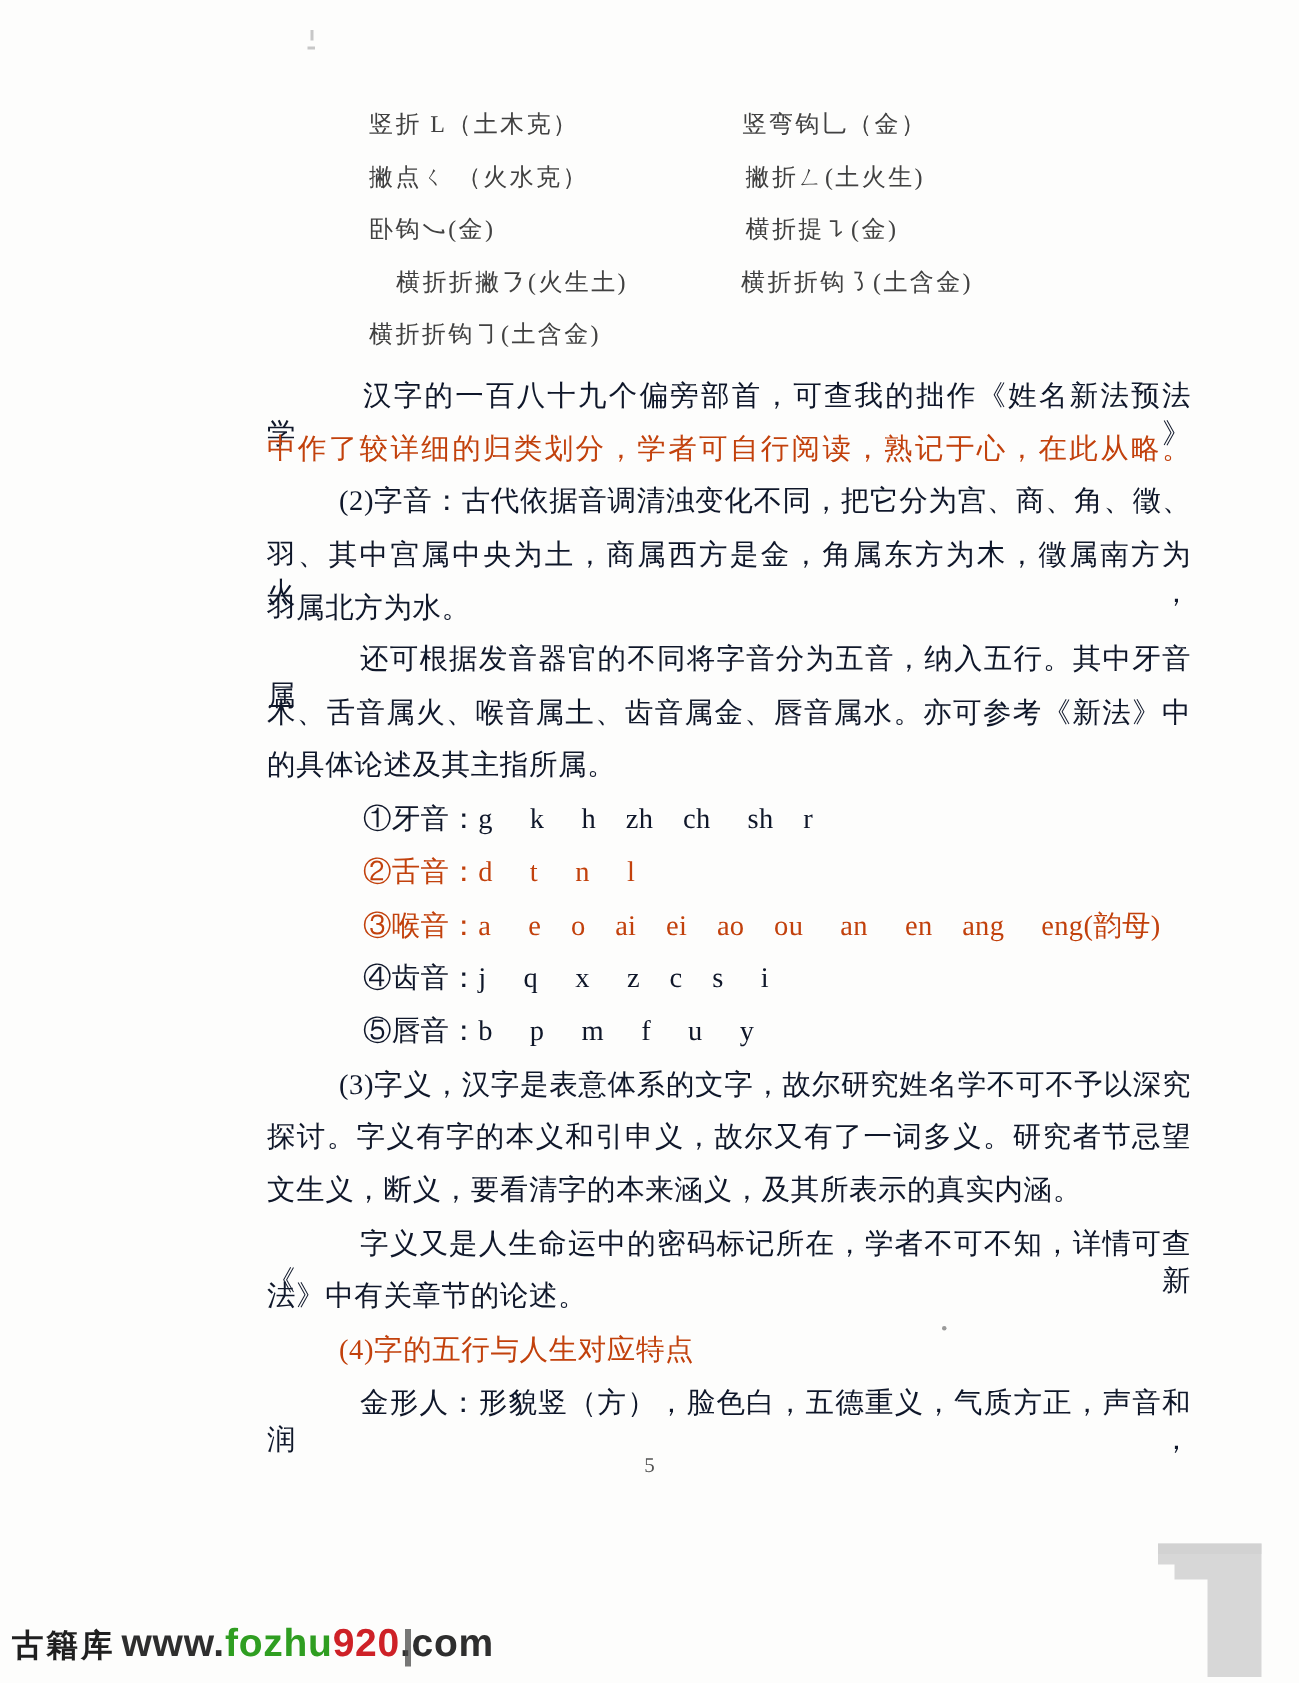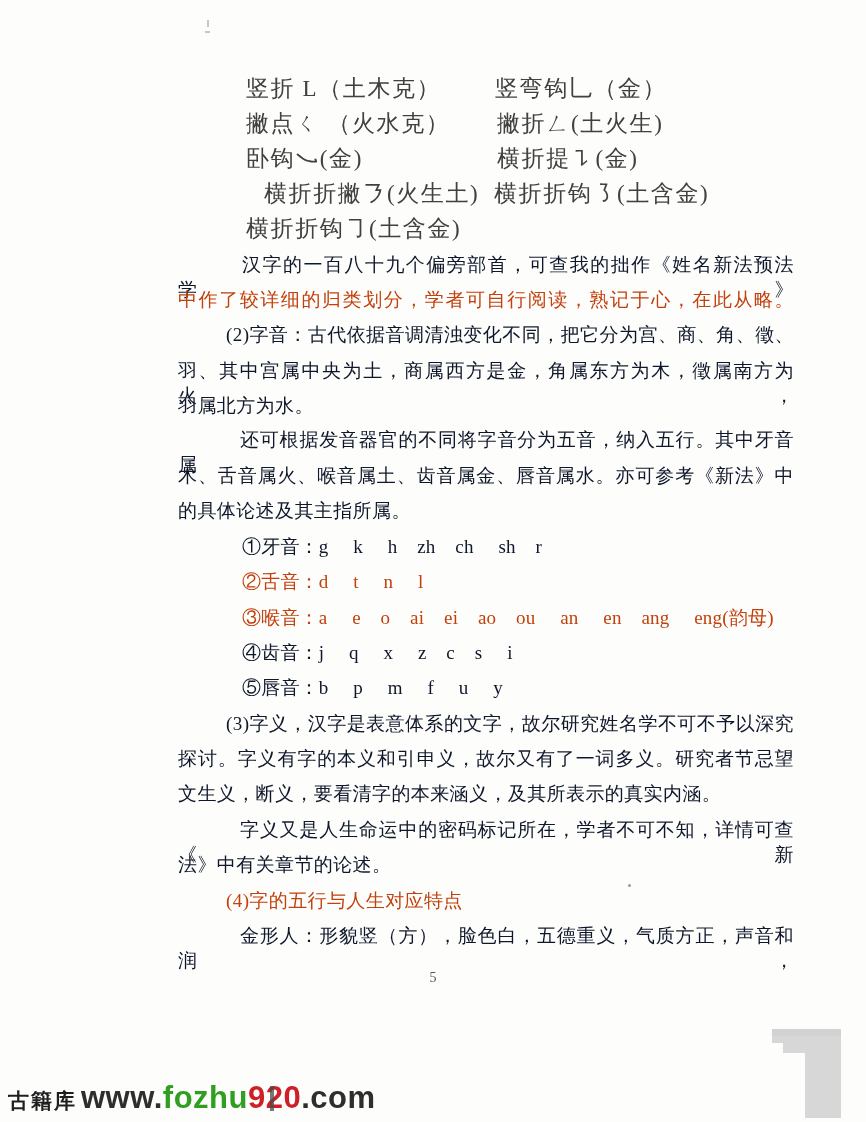--- a/index.html
+++ b/index.html
@@ -10,33 +10,33 @@
   
   .ln{position:absolute;left:178px;width:616px;
       font-family:"Liberation Serif",serif;font-size:19px;line-height:1.3;
       color:#0f172a;letter-spacing:.4px;white-space:pre-wrap;}
   .j{text-align:justify;text-align-last:justify;}
   .pre{white-space:pre;letter-spacing:.2px;}
   .faded{color:#c2410c;}
 
   
   .stroke{position:absolute;font-family:"Liberation Serif",serif;
-      font-size:23px;color:#414141;letter-spacing:1.6px;white-space:pre;}
+      font-size:16px;color:#414141;letter-spacing:1.6px;white-space:pre;}
 
   
   .pagenum{position:absolute;left:0;width:866px;text-align:center;
       font-size:14px;color:#555;}
 
   
   .footer{position:absolute;left:8px;top:1080px;display:flex;
       align-items:baseline;gap:4px;}
   .brand{font-family:"Liberation Sans",sans-serif;font-weight:bold;
       font-size:21px;color:#1f1f1f;letter-spacing:2px;}
   .url{font-family:"Liberation Sans",sans-serif;font-weight:bold;
-      font-size:31px;letter-spacing:.5px;color:#2e2e2e;}
+      font-size:26px;letter-spacing:.5px;color:#2e2e2e;}
   .url .green{color:#2f9e21;}
   .url .red{color:#ce2127;}
 
   .artifact-bar{position:absolute;left:270px;top:1086px;width:4px;height:25px;
       background:#4a4a4a;opacity:.75;}
   .speck{position:absolute;background:#c7c7c7;}
 
   .corner-svg{position:absolute;left:0;top:0;pointer-events:none;}
 </style>
 </head>

